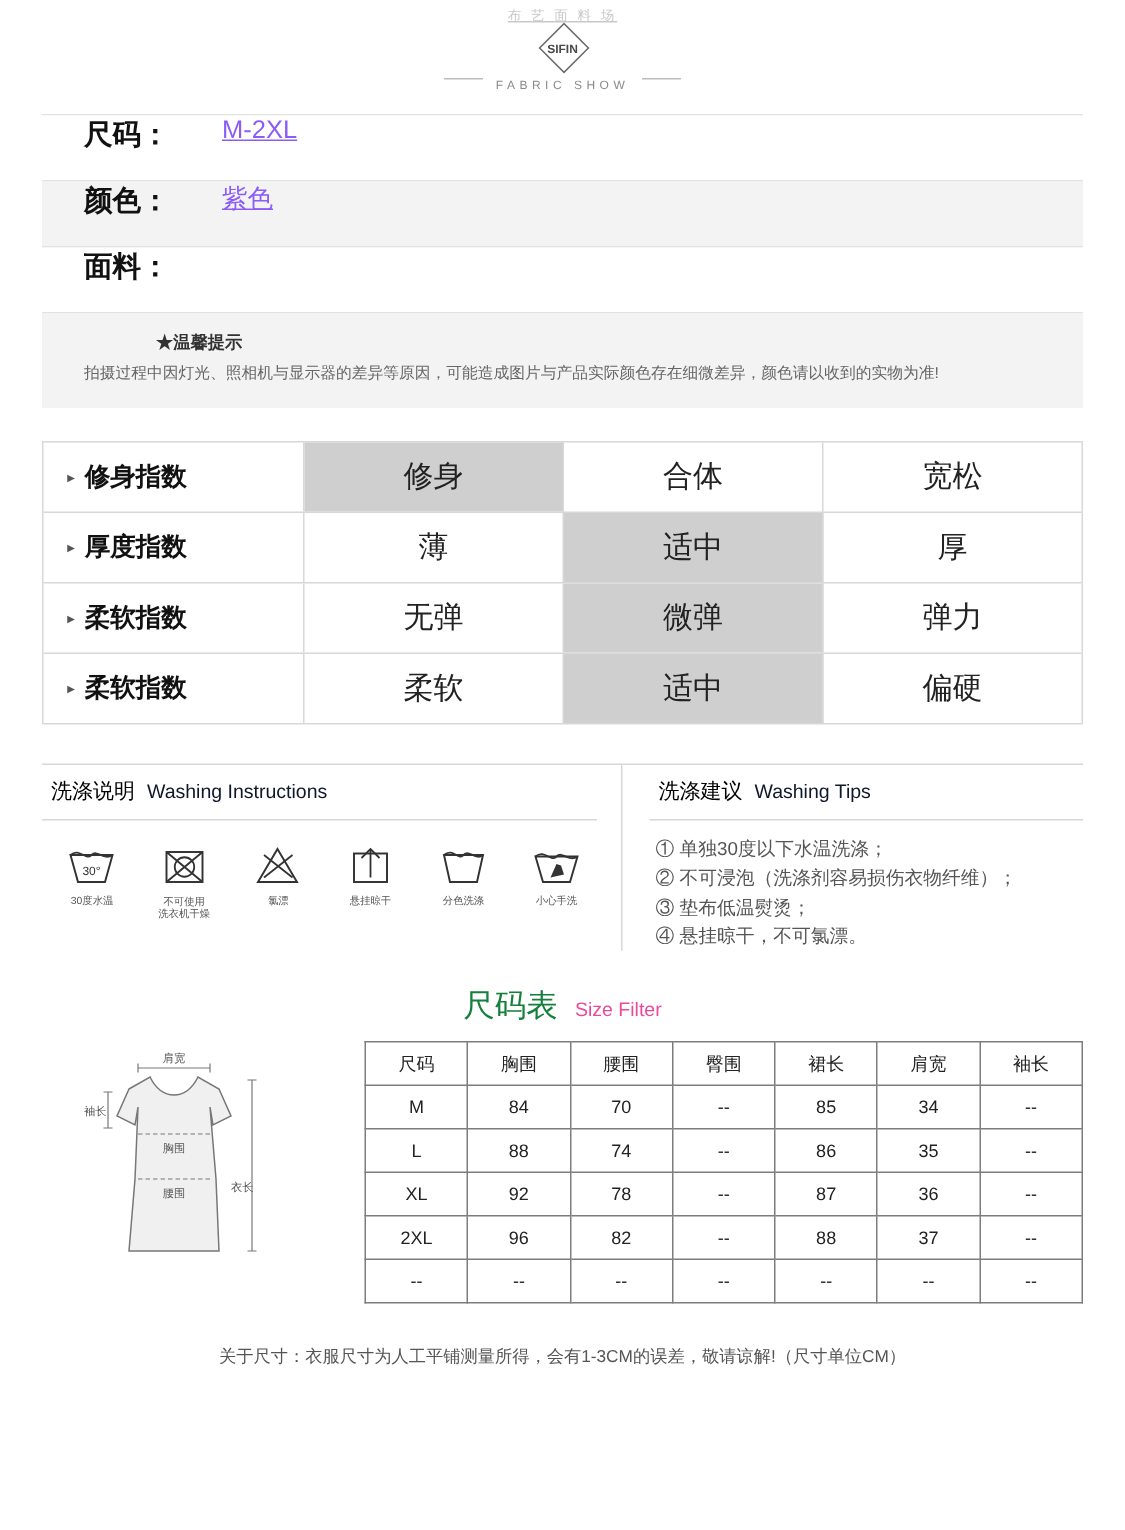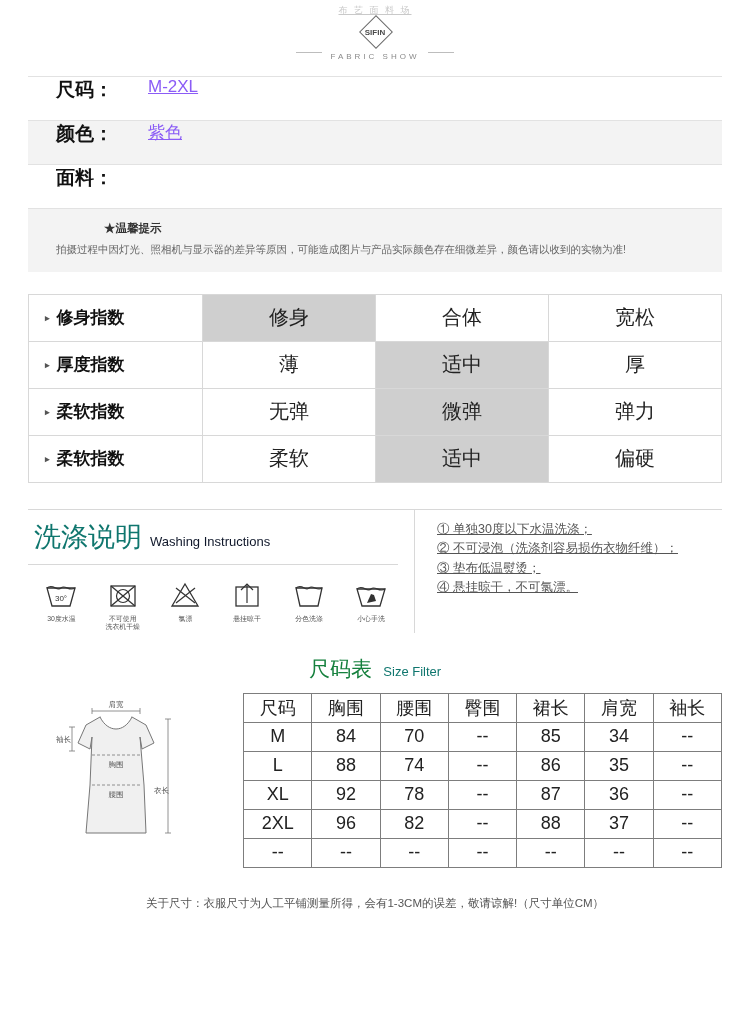--- a/index.html
+++ b/index.html
@@ -176,22 +176,22 @@
   .wash-col.left { padding-right: 16px; border-right: 1px solid #d8d8d8; }
   .wash-col.right { padding-left: 18px; }
   .wash-head {
     display: flex;
     align-items: baseline;
     gap: 8px;
     padding: 9px 0 9px 6px;
     border-bottom: 1px solid #d8d8d8;
   }
   .wash-head .cn {
-    font-size: 27px;
-    color: #0f766e;
+    font-size: 14px;
+    color: #000000;
   }
   .wash-head .en {
     font-size: 13px;
     color: #0f172a;
     text-align: right;
   }
   .icons {
     display: flex;
     gap: 8px;
     padding: 14px 0 0 6px;
@@ -214,47 +214,46 @@
     text-align: center;
     line-height: 1.25;
     white-space: nowrap;
     transform: scale(0.92);
   }
   .wash-list {
     padding: 10px 0 0 4px;
     font-size: 12.5px;
     color: #555;
     line-height: 1.55;
-    text-decoration: underline;
   }
 
   
   .size-title {
     text-align: center;
     margin-top: 22px;
   }
   .size-title .cn { font-size: 21px; color: #15803d; }
-  .size-title .en { font-size: 13px; color: #0f766e; margin-left: 7px; }
+  .size-title .en { font-size: 13px; color: #ec4899; margin-left: 7px; }
 
   .size-area {
     display: flex;
     margin: 10px 28px 0 28px;
     align-items: flex-start;
     gap: 40px;
   }
   .dress-wrap {
     width: 175px;
     flex: none;
     position: relative;
     height: 190px;
   }
   .size-table {
     flex: 1 1 0;
     border-collapse: collapse;
-    font-size: 18px;
+    font-size: 12px;
     color: #222;
   }
   .size-table th, .size-table td {
     border: 1px solid #7d7d7d;
     text-align: center;
     height: 26px;
     font-weight: normal;
   }
   .size-table th { font-weight: normal; }
   .note {
@@ -415,20 +414,24 @@
             <path d="M13 24 L17 15 L20 16 L22 22 Z" fill="#333"></path>
           </svg>
         </div>
         <div class="icon-cap">小心手洗</div>
       </div>
 
     </div>
   </div>
 
   <div class="wash-col right">
+    <div class="wash-head">
+      <span class="cn">洗涤建议</span>
+      <span class="en">Washing Tips</span>
+    </div>
     <div class="wash-list">
       <div>① 单独30度以下水温洗涤；</div>
       <div>② 不可浸泡（洗涤剂容易损伤衣物纤维）；</div>
       <div>③ 垫布低温熨烫；</div>
       <div>④ 悬挂晾干，不可氯漂。</div>
     </div>
   </div>
 
 </div>
 

